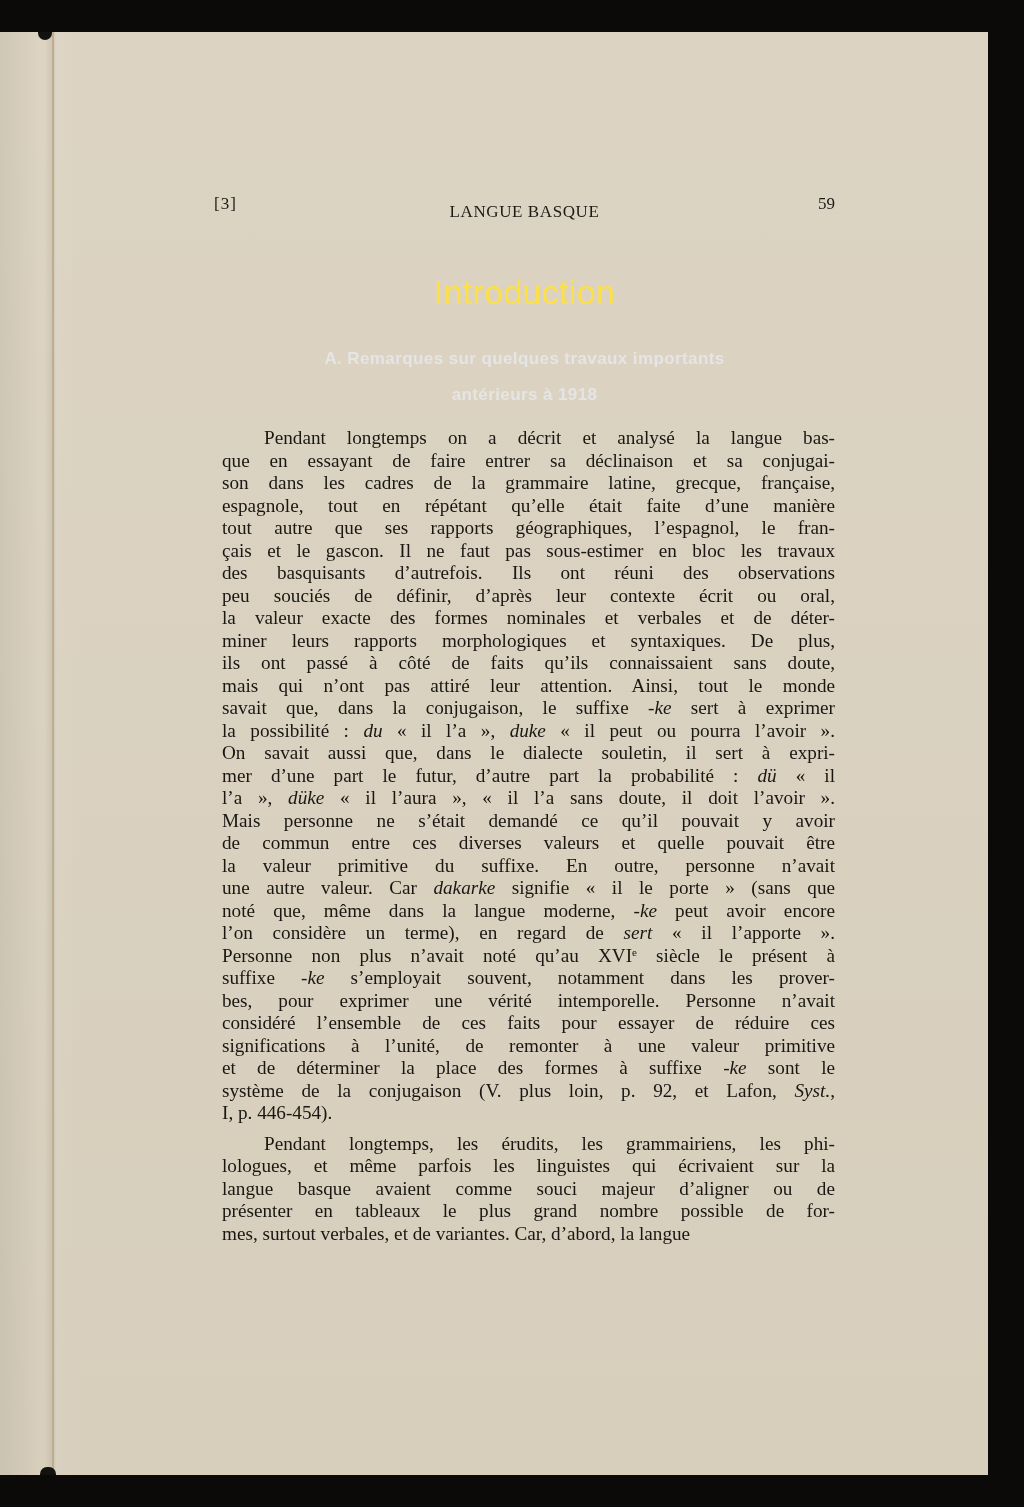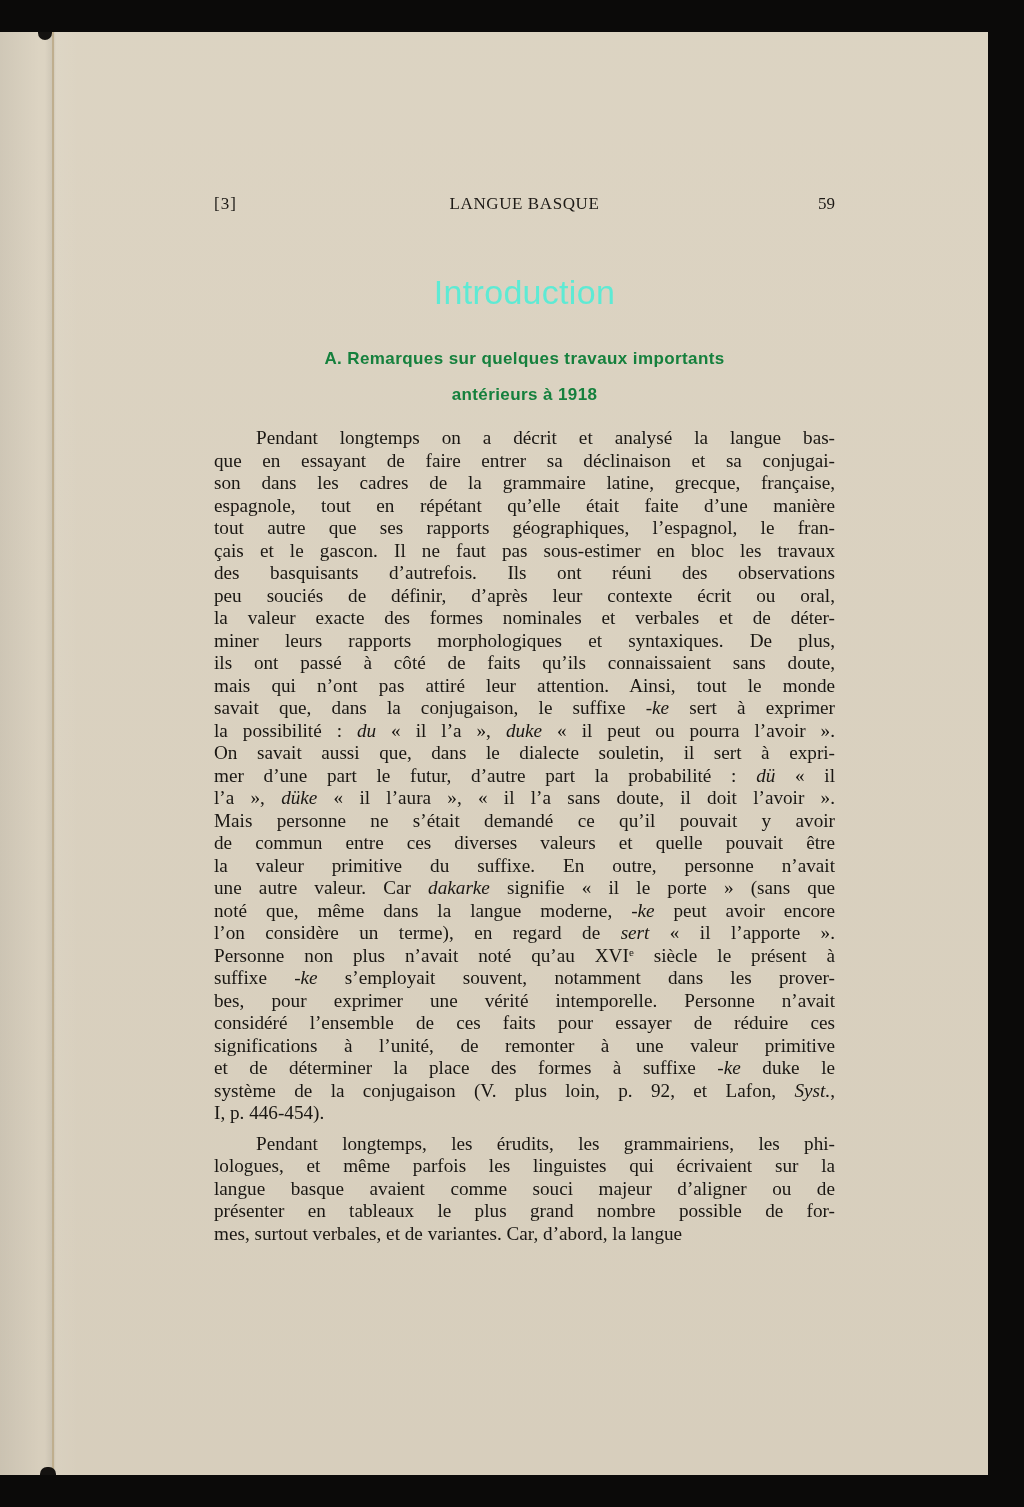--- a/index.html
+++ b/index.html
@@ -24,42 +24,42 @@
     }
     .notch-bottom {
       position: absolute; left: 40px; top: 1467px; width: 16px; height: 8px;
       background: #141210; border-radius: 7px 7px 0 0;
     }
     .running-head {
       position: absolute; top: 194px; left: 214px; width: 621px; height: 24px;
       font-family: "Liberation Serif", serif; font-size: 17px; color: #1d1a16;
     }
     .rh-left { position: absolute; left: 0; top: 0; letter-spacing: 1px; }
-    .rh-center { position: absolute; left: 0; right: 0; text-align: center; top: 0; letter-spacing: 0.6px; }
+    .rh-center { position: absolute; left: 0; right: 0; text-align: center; top: 8px; letter-spacing: 0.6px; }
     .rh-right { position: absolute; right: 0; top: 0; }
     .title {
       position: absolute; top: 273px; left: 214px; width: 621px; text-align: center;
-      font-family: "Liberation Sans", sans-serif; font-size: 34px; color: #5eead4;
+      font-family: "Liberation Sans", sans-serif; font-size: 34px; color: #fde047;
       letter-spacing: 0.3px;
     }
     .subtitle {
       position: absolute; top: 341px; left: 214px; width: 621px; text-align: center;
       font-family: "Liberation Sans", sans-serif; font-weight: bold; font-size: 17px;
-      color: #15803d; line-height: 36px; letter-spacing: 0.4px;
+      color: #e5e5e5; line-height: 36px; letter-spacing: 0.4px;
     }
     .body-text {
       position: absolute; top: 427px; left: 214px; width: 621px;
       font-family: "Liberation Serif", serif; font-size: 19.2px; line-height: 22.5px;
       color: #1a1713;
     }
     .para { margin: 0; }
     .para + .para { margin-top: 8px; }
     .line {
       display: block; text-align: justify; text-align-last: justify; white-space: nowrap;
-      height: 22.5px; overflow: visible;
+      height: 22.5px; overflow: visible; margin-left: 8px;
     }
     .line.indent { padding-left: 42px; }
     .line.last { text-align-last: left; }
     .line span { white-space: pre; }
     i { }
     sup { font-size: 11px; vertical-align: 6px; line-height: 0; }
   </style>
 </head>
 <body>
 
@@ -105,21 +105,21 @@
       <span class="line"><span>de commun entre ces diverses valeurs et quelle pouvait être</span></span>
       <span class="line"><span>la valeur primitive du suffixe. En outre, personne n’avait</span></span>
       <span class="line"><span>une autre valeur. Car </span><i>dakarke</i><span> signifie « il le porte » (sans que</span></span>
       <span class="line"><span>noté que, même dans la langue moderne, </span><i>-ke</i><span> peut avoir encore</span></span>
       <span class="line"><span>l’on considère un terme), en regard de </span><i>sert</i><span> « il l’apporte ».</span></span>
       <span class="line"><span>Personne non plus n’avait noté qu’au XVI</span><sup>e</sup><span> siècle le présent à</span></span>
       <span class="line"><span>suffixe </span><i>-ke</i><span> s’employait souvent, notamment dans les prover-</span></span>
       <span class="line"><span>bes, pour exprimer une vérité intemporelle. Personne n’avait</span></span>
       <span class="line"><span>considéré l’ensemble de ces faits pour essayer de réduire ces</span></span>
       <span class="line"><span>significations à l’unité, de remonter à une valeur primitive</span></span>
-      <span class="line"><span>et de déterminer la place des formes à suffixe </span><i>-ke</i><span> duke le</span></span>
+      <span class="line"><span>et de déterminer la place des formes à suffixe </span><i>-ke</i><span> sont le</span></span>
       <span class="line"><span>système de la conjugaison (V. plus loin, p. 92, et Lafon, </span><i>Syst.</i><span>,</span></span>
       <span class="line last"><span>I, p. 446-454).</span></span>
     </div>
     <div class="para">
       <span class="line indent"><span>Pendant longtemps, les érudits, les grammairiens, les phi-</span></span>
       <span class="line"><span>lologues, et même parfois les linguistes qui écrivaient sur la</span></span>
       <span class="line"><span>langue basque avaient comme souci majeur d’aligner ou de</span></span>
       <span class="line"><span>présenter en tableaux le plus grand nombre possible de for-</span></span>
       <span class="line last"><span>mes, surtout verbales, et de variantes. Car, d’abord, la langue</span></span>
     </div>

